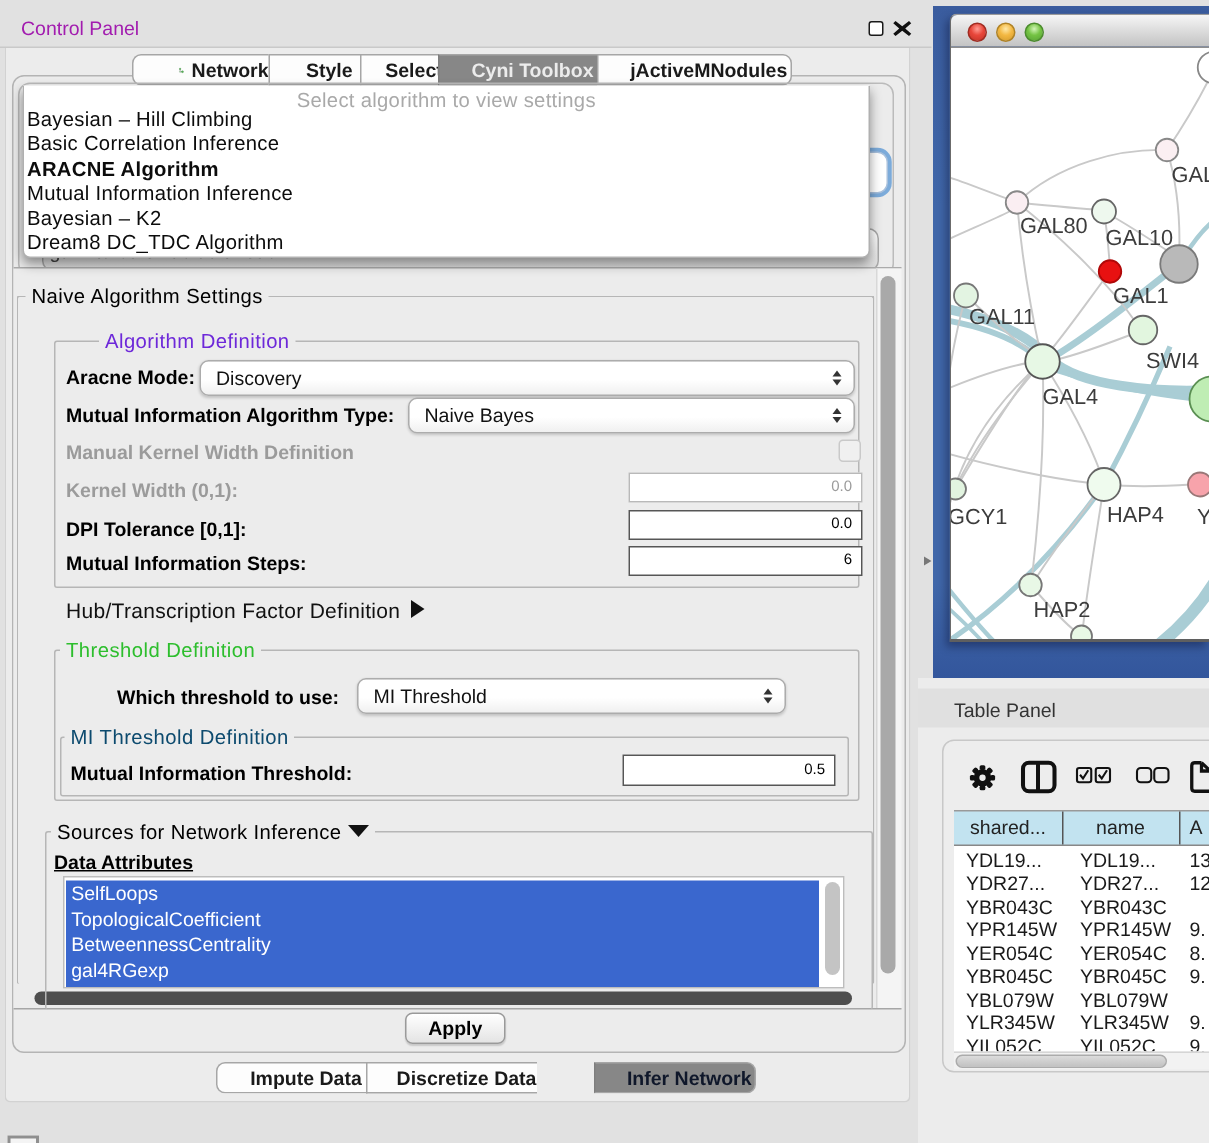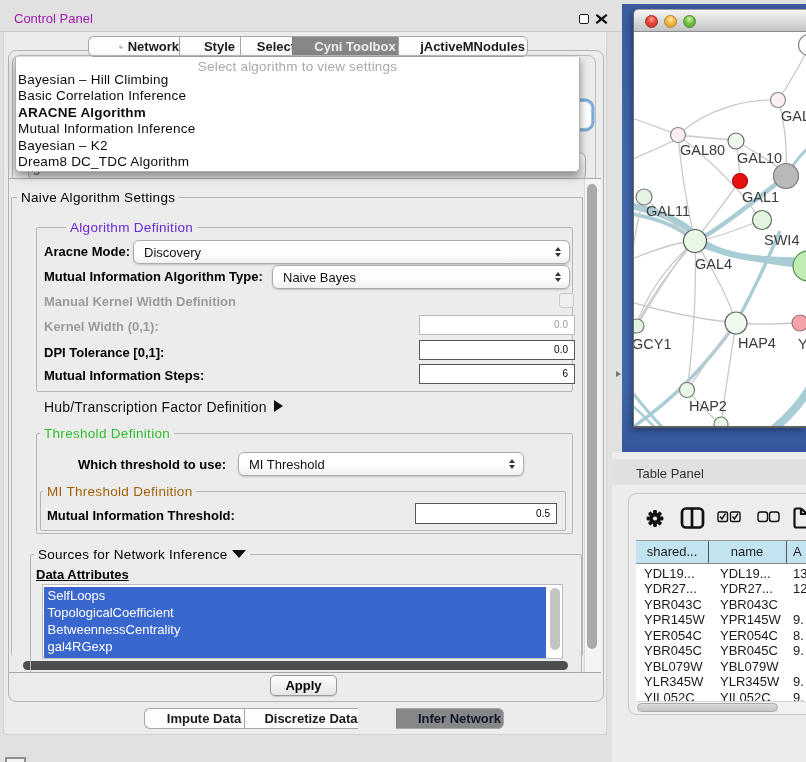--- a/index.html
+++ b/index.html
@@ -97,21 +97,21 @@
 
 <div class="group" style="left:36px;top:433px;width:535px;height:99px;text-decoration:underline;">
   <span class="gt" style="left:3px;color:#2dbe2d;">Threshold Definition</span>
 </div>
 <div class="abs lbl" style="left:78px;top:457px;">Which threshold to use:</div>
 <div class="combo" style="left:238px;top:452px;width:284px;height:22px;">
     <span class="ct">MI Threshold</span>
     <span class="arr"></span>
   </div>
 <div class="group" style="left:40px;top:491px;width:524px;height:38px;">
-  <span class="gt" style="left:2px;color:#a16207;">MI Threshold Definition</span>
+  <span class="gt" style="left:2px;color:#0c4a6e;">MI Threshold Definition</span>
 </div>
 <div class="abs lbl" style="left:47px;top:508px;">Mutual Information Threshold:</div>
 <div class="field" style="left:415px;top:503px;width:142px;height:21px;border:1px solid #565656;box-sizing:border-box;line-height:19px;padding-right:6px;">0.5</div>
 
 <div class="group" style="left:30px;top:554px;width:550px;height:118px;border-bottom:none;">
   <span class="gt" style="left:3px;letter-spacing:0.25px;">Sources for Network Inference <span style="display:inline-block;width:0;height:0;border-left:7px solid transparent;border-right:7px solid transparent;border-top:8.5px solid #111;vertical-align:1px;"></span></span>
 </div>
 <div class="abs lbl" style="left:36px;top:567px;letter-spacing:0;text-decoration:underline;">Data Attributes</div>
 <div class="abs" style="left:42px;top:584px;width:521px;height:75px;background:#fff;border:1px solid #bdbdbd;box-sizing:border-box;overflow:hidden;">
   <div style="position:absolute;left:1px;top:2px;width:502px;height:72px;background:#3a67ce;"></div>

